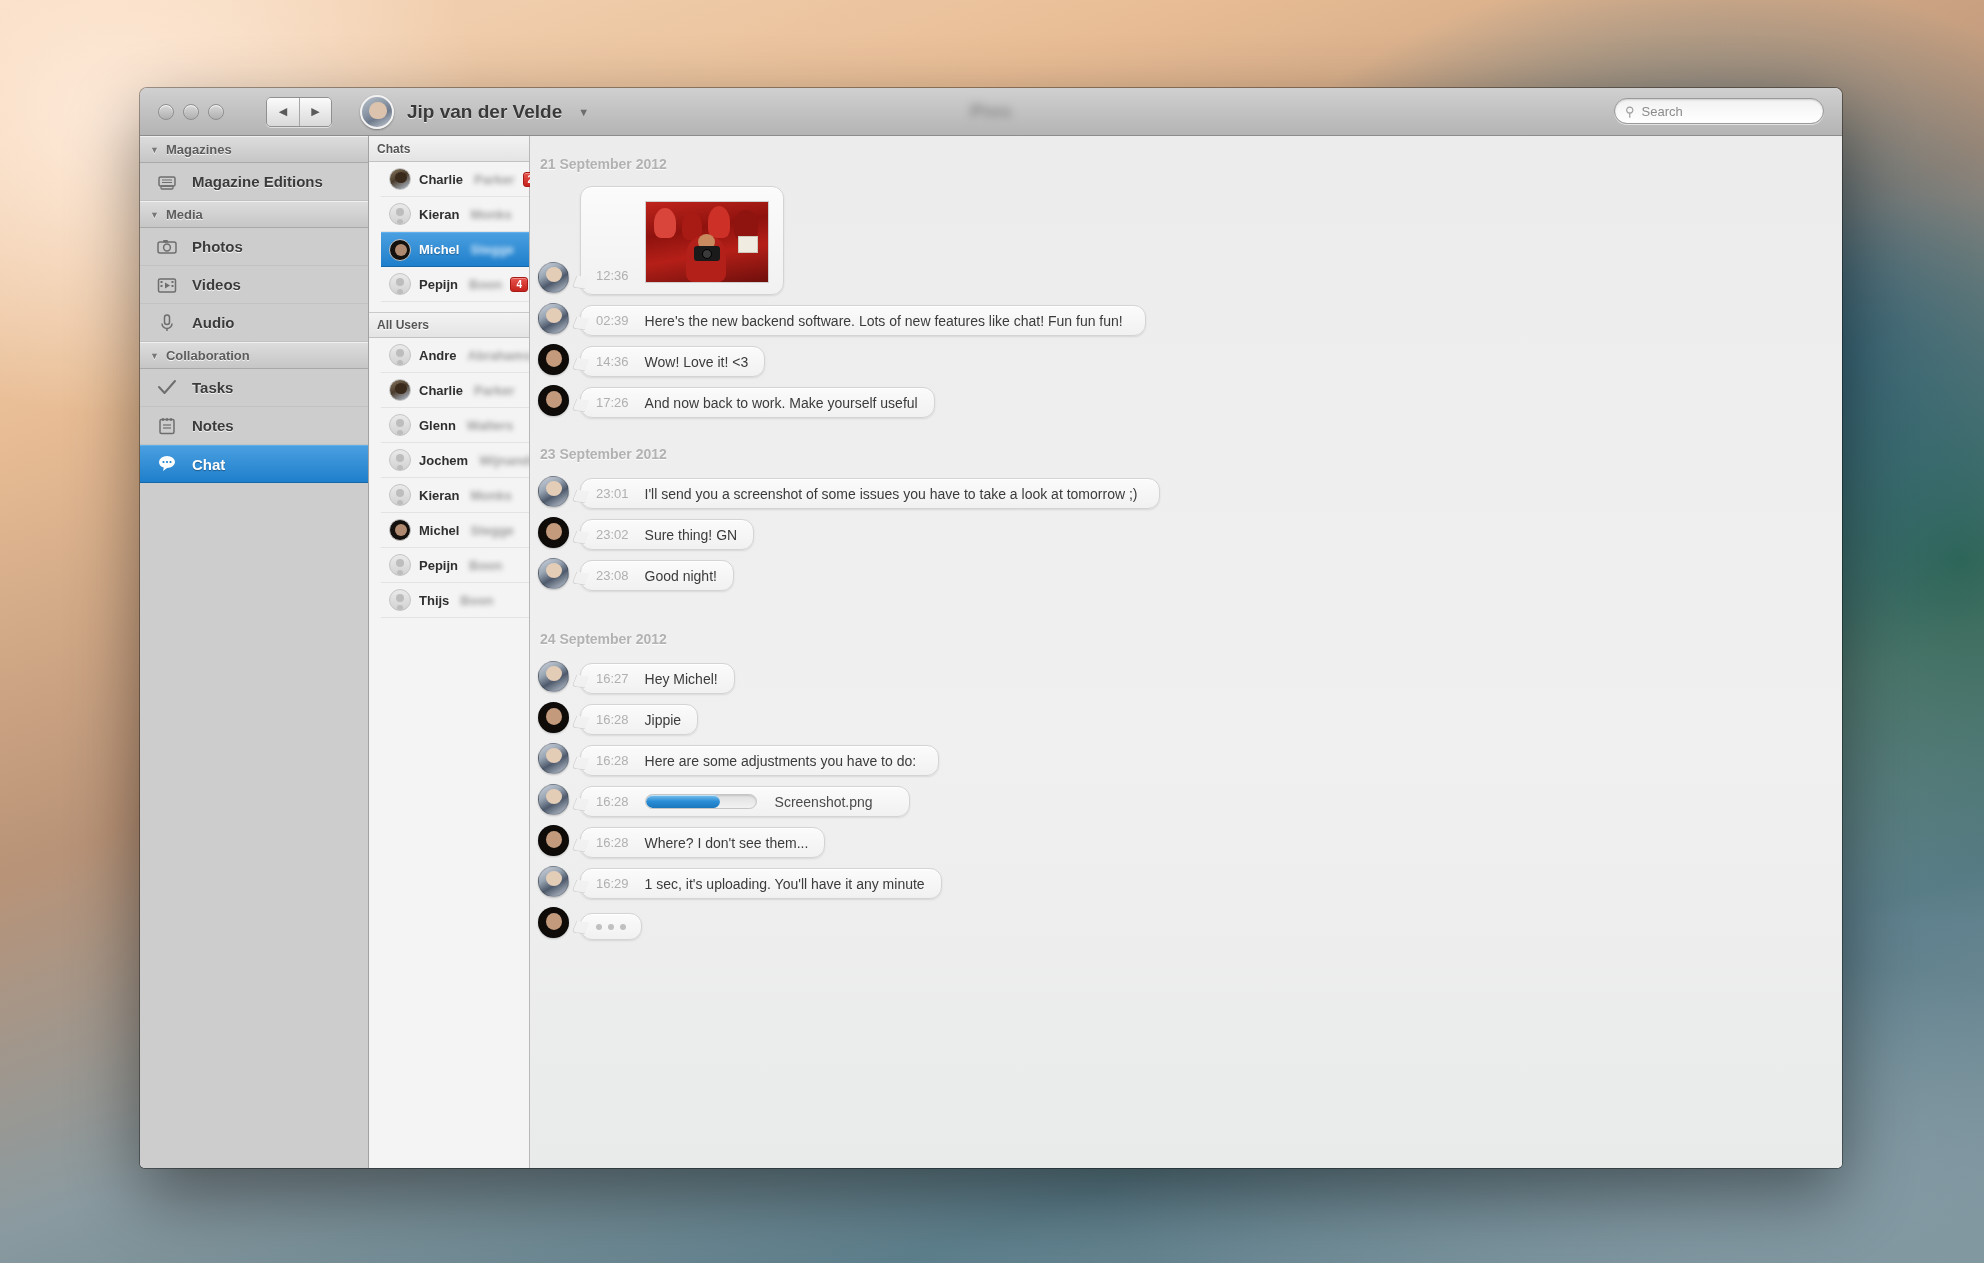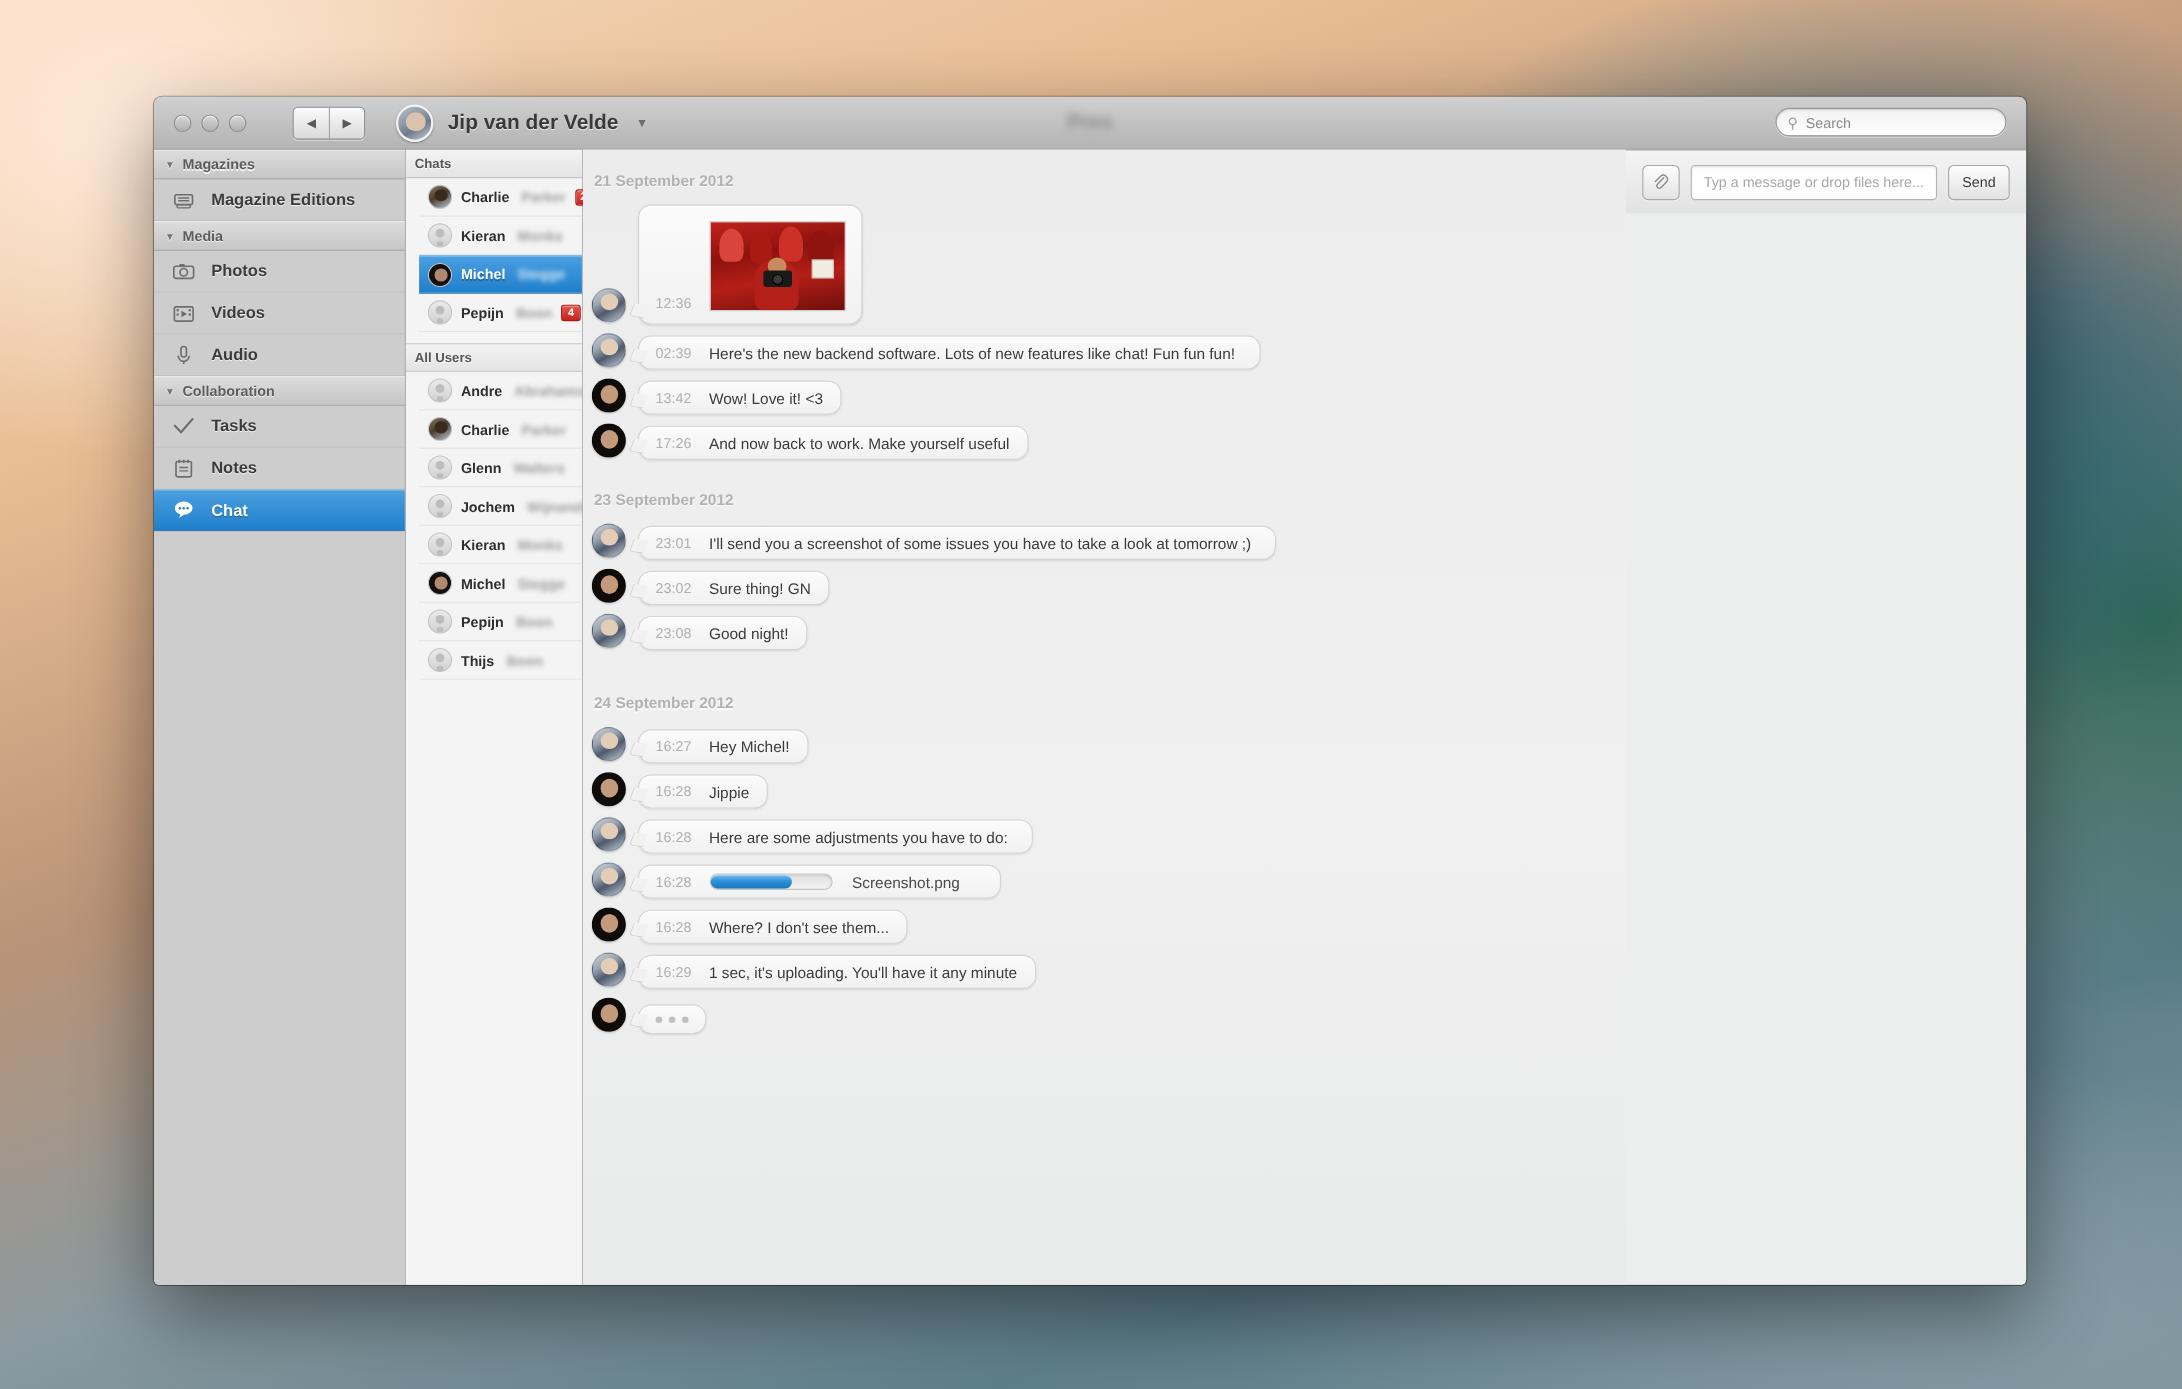--- a/index.html
+++ b/index.html
@@ -549,21 +549,21 @@
           <span class="msgav jip"></span>
           <div class="bubble wide">
             <span class="time">02:39</span>
             <span class="text">Here's the new backend software. Lots of new features like chat! Fun fun fun!</span>
           </div>
         </div>
 
         <div class="msg">
           <span class="msgav michel"></span>
           <div class="bubble">
-            <span class="time">13:42</span>
+            <span class="time">14:36</span>
             <span class="text">Wow! Love it! &lt;3</span>
           </div>
         </div>
 
         <div class="msg">
           <span class="msgav michel"></span>
           <div class="bubble">
             <span class="time">17:26</span>
             <span class="text">And now back to work. Make yourself useful</span>
           </div>
@@ -656,26 +656,15 @@
             <span class="dots">
               <span class="dot"></span>
                 <span class="dot"></span>
                 <span class="dot"></span>
             </span>
           </div>
         </div>
 
       </div>
 
-      <div class="composer">
-        <div class="clipbtn">
-          <svg viewBox="0 0 20 20" width="17" height="17">
-              <path d="M13.5 5.5 L7 12 a2.6 2.6 0 0 0 3.7 3.7 L16.4 10 a4.4 4.4 0 0 0 -6.2 -6.2 L4.6 9.4" fill="none" stroke="currentColor" stroke-width="1.5" stroke-linecap="round"></path>
-            </svg>
-        </div>
-        <div class="msginput">
-          <span class="msgph">Typ a message or drop files here...</span>
-        </div>
-        <div class="sendbtn">Send</div>
-      </div>
     </div>
   </div>
 </div>
 
 </body></html>

